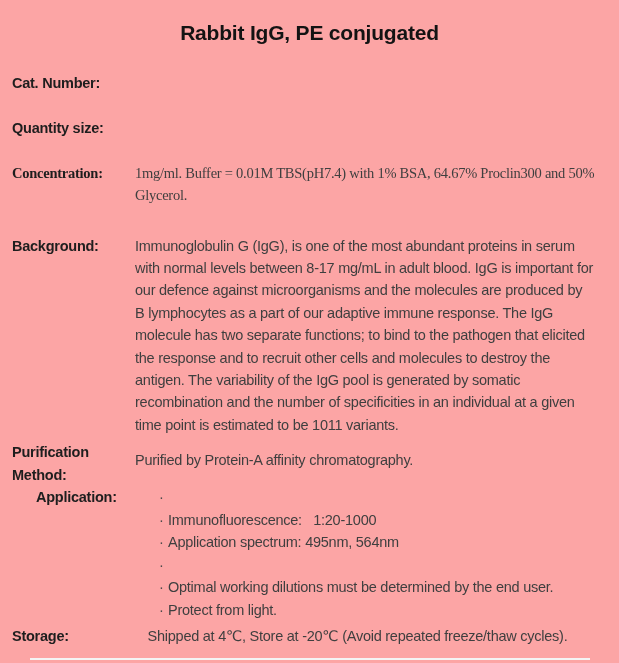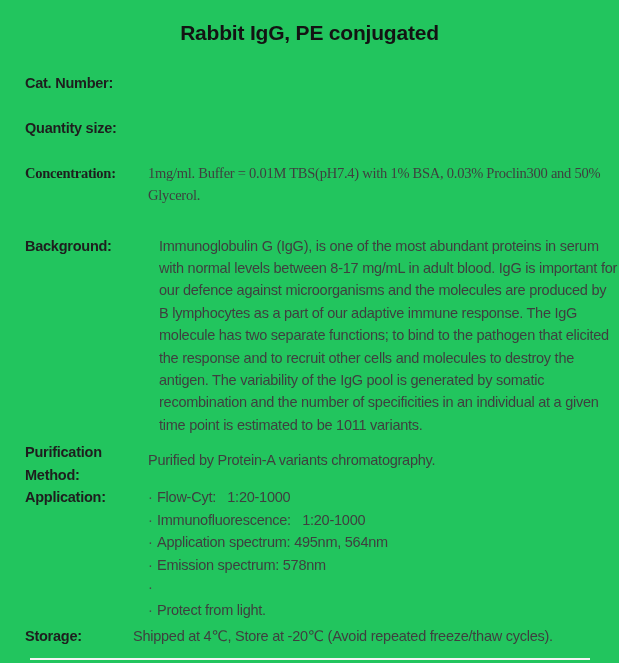--- a/index.html
+++ b/index.html
@@ -5,63 +5,63 @@
   * { margin: 0; padding: 0; box-sizing: border-box; }
   html, body { background: #ffffff; }
   body {
     font-family: "Liberation Sans", "DejaVu Sans", sans-serif;
     -webkit-font-smoothing: antialiased;
   }
   .page {
     position: relative;
     width: 619px;
     height: 663px;
-    background: #22c55e;
+    background: #fca5a5;
     overflow: hidden;
     font-size: 14.5px;
     letter-spacing: -0.25px;
     color: #3f3f3f;
   }
   .doc-title {
     padding-top: 19px;
     text-align: center;
     font-size: 21px;
     line-height: 27px;
     font-weight: bold;
     color: #131313;
     letter-spacing: -0.2px;
   }
   .row {
     display: flex;
     align-items: flex-start;
-    padding-left: 25px;
+    padding-left: 12px;
   }
   .label {
     width: 123px;
     flex: none;
     font-weight: bold;
     color: #1e1e1e;
     line-height: 22.4px;
   }
   .value {
     width: 460px;
     line-height: 22.4px;
     white-space: pre-wrap;
     color: #3f3f3f;
   }
   .value.bold { font-weight: bold; color: #1e1e1e; }
   .row-cat      { margin-top: 26px; }
   .row-qty      { margin-top: 23px; align-items: center; }
   .row-conc     { margin-top: 22px; font-family: Liberation Serif, serif; }
-  .row-bg       { margin-top: 28px; justify-content: space-between; }
+  .row-bg       { margin-top: 28px; }
   .row-purif    { margin-top: 5px; }
   .row-purif .value { padding-top: 8px; }
-  .row-app      { margin-top: 0; }
+  .row-app      { margin-top: 0; justify-content: flex-end; }
   .row-storage  { margin-top: 4px; }
-  .row-storage .value { margin-left: -15px; width: 475px; }
+  .row-storage .value { margin-left: -15px; width: 475px; text-align: center; }
   .app-list { width: 460px; }
   .app-item {
     display: flex;
     line-height: 22.5px;
     white-space: pre-wrap;
   }
   .bullet {
     width: 9px;
     flex: none;
     color: #4a4a4a;
@@ -85,54 +85,53 @@
   <div class="row row-cat">
     <div class="label">Cat. Number:</div>
   </div>
 
   <div class="row row-qty">
     <div class="label">Quantity size:</div>
   </div>
 
   <div class="row row-conc">
     <div class="label">Concentration:</div>
-    <div class="value">1mg/ml. Buffer = 0.01M TBS(pH7.4) with 1% BSA, 0.03% Proclin300 and 50% Glycerol.</div>
+    <div class="value">1mg/ml. Buffer = 0.01M TBS(pH7.4) with 1% BSA, 64.67% Proclin300 and 50% Glycerol.</div>
   </div>
 
   <div class="row row-bg">
     <div class="label">Background:</div>
     <div class="value">Immunoglobulin G (IgG), is one of the most abundant proteins in serum with normal levels between 8-17 mg/mL in adult blood. IgG is important for our defence against microorganisms and the molecules are produced by B lymphocytes as a part of our adaptive immune response. The IgG molecule has two separate functions; to bind to the pathogen that elicited the response and to recruit other cells and molecules to destroy the antigen. The variability of the IgG pool is generated by somatic recombination and the number of specificities in an individual at a given time point is estimated to be 1011 variants.</div>
   </div>
 
   <div class="row row-purif">
     <div class="label">Purification Method:</div>
-    <div class="value">Purified by Protein-A variants chromatography.</div>
+    <div class="value">Purified by Protein-A affinity chromatography.</div>
   </div>
 
   <div class="row row-app">
     <div class="label">Application:</div>
     <div class="app-list">
       <div class="app-item">
         <span class="bullet">·</span>
-        <span>Flow-Cyt:   1:20-1000</span>
       </div>
       <div class="app-item">
         <span class="bullet">·</span>
         <span>Immunofluorescence:   1:20-1000</span>
       </div>
       <div class="app-item">
         <span class="bullet">·</span>
         <span>Application spectrum: 495nm, 564nm</span>
       </div>
       <div class="app-item">
         <span class="bullet">·</span>
-        <span>Emission spectrum: 578nm</span>
       </div>
       <div class="app-item">
         <span class="bullet">·</span>
+        <span>Optimal working dilutions must be determined by the end user.</span>
       </div>
       <div class="app-item">
         <span class="bullet">·</span>
         <span>Protect from light.</span>
       </div>
     </div>
   </div>
 
   <div class="row row-storage">
     <div class="label">Storage:</div>

